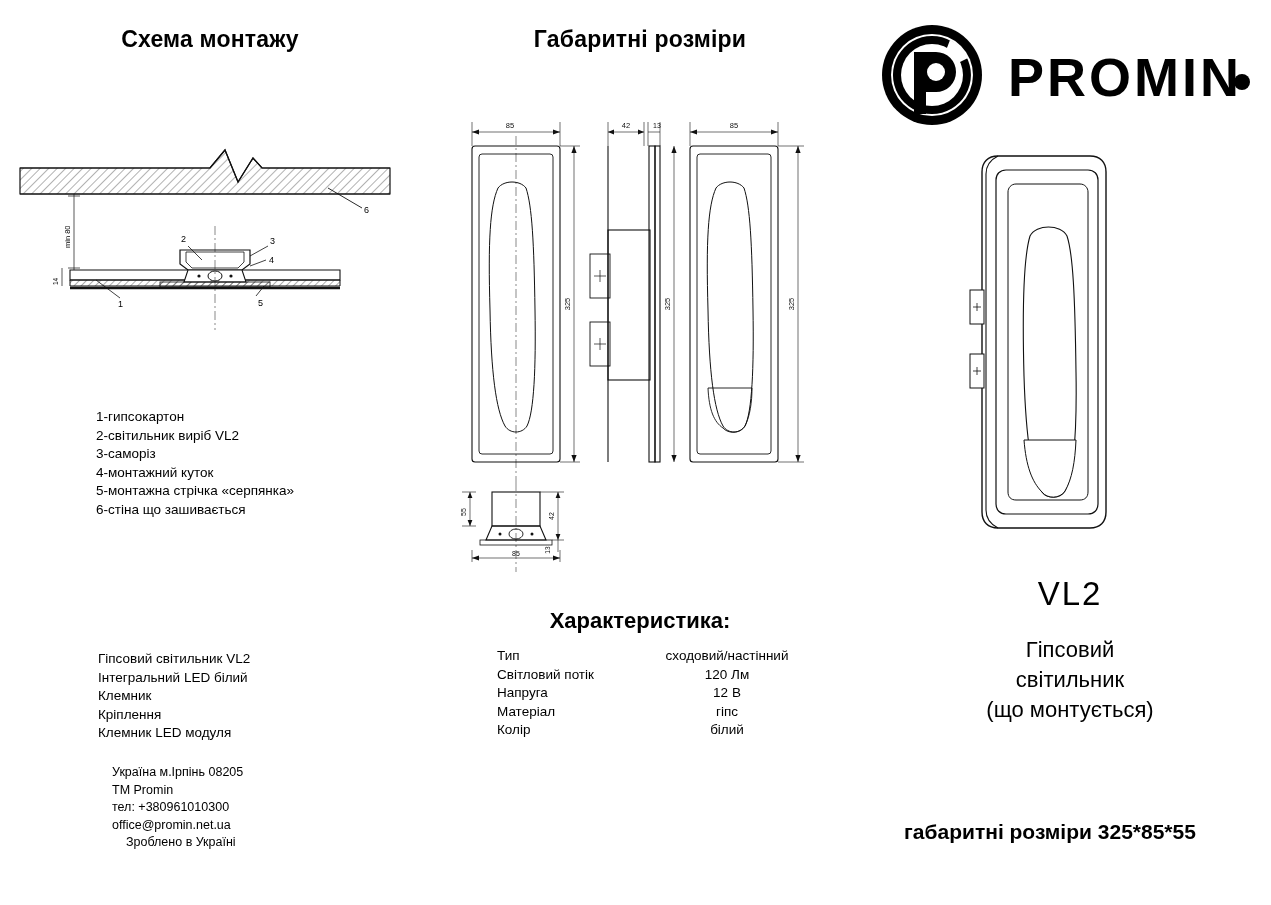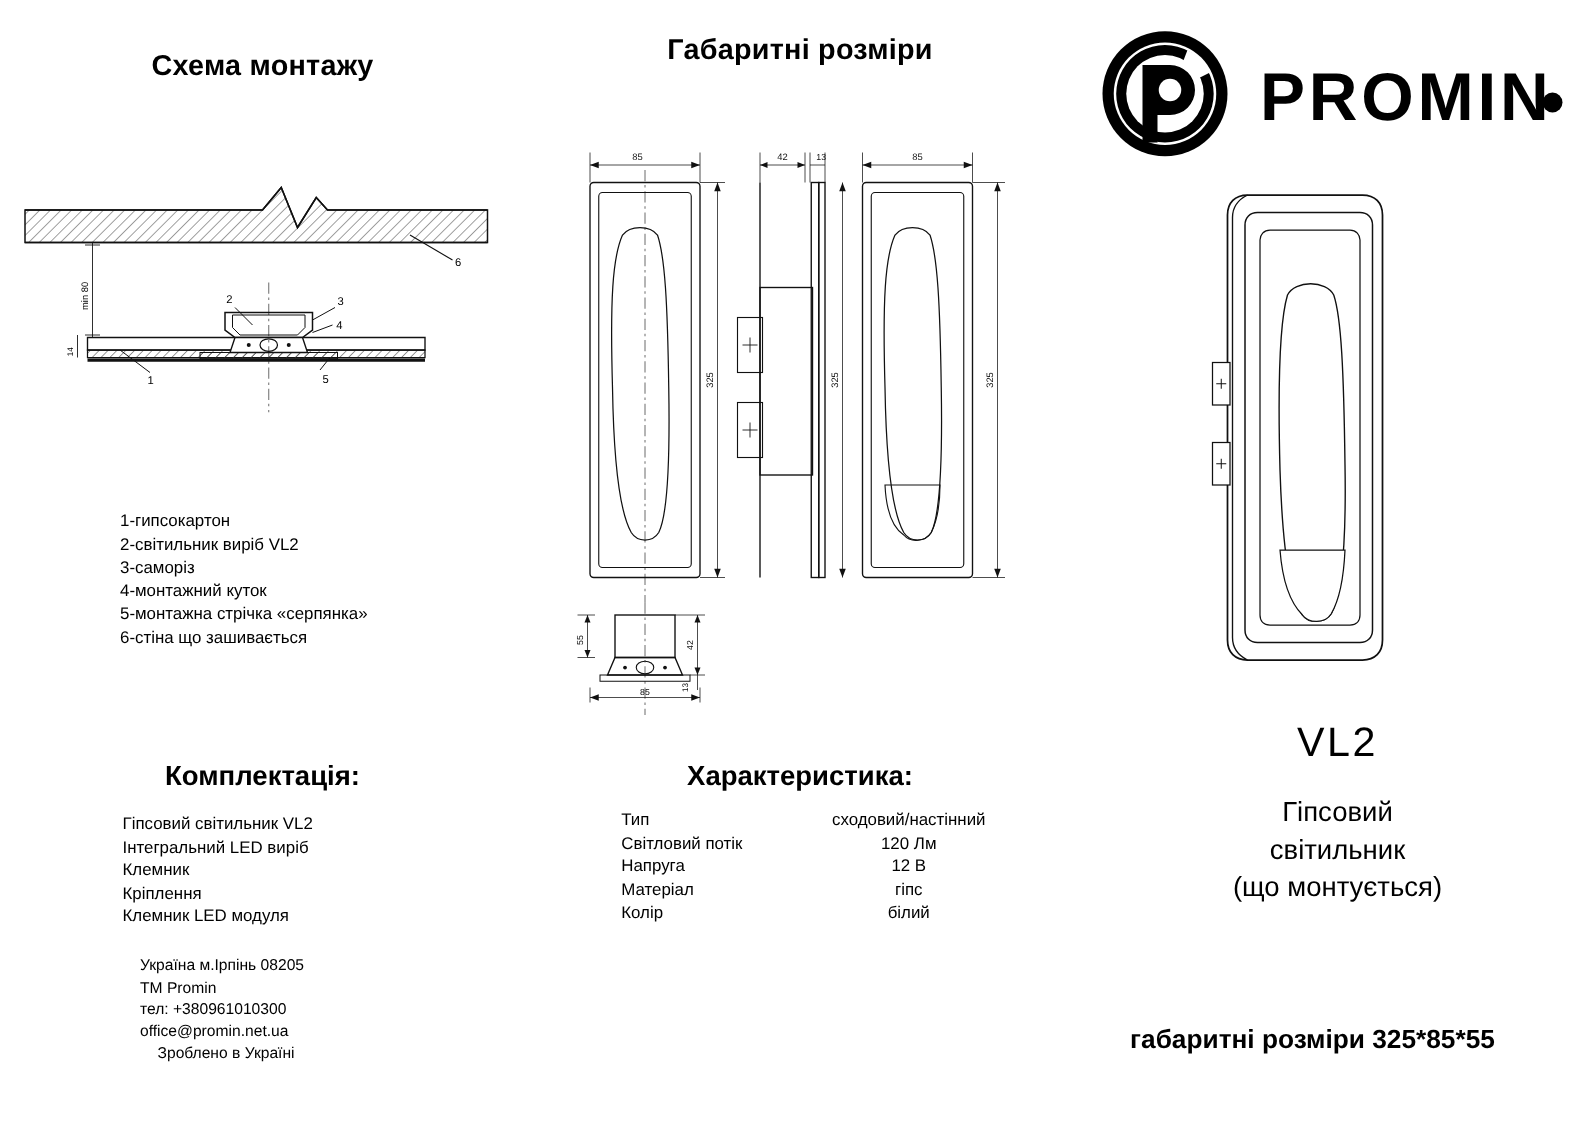--- a/index.html
+++ b/index.html
@@ -27,21 +27,21 @@
     letter-spacing: 0.2px;
   }
   .section-title {
     font-size: 22px;
     font-weight: bold;
     text-align: center;
   }
   .abs { position: absolute; }
 
   
-  #title-mount { left: 30px; top: 26px; width: 360px; margin-top: 13px; }
+  #title-mount { left: 30px; top: 26px; width: 360px; }
 
   #mount-drawing { left: 10px; top: 130px; width: 400px; height: 200px; }
 
   #legend {
     left: 96px; top: 370px; width: 320px;
     font-size: 13.5px; line-height: 18.6px; margin-top: 38px;
   }
 
   #title-kit { left: 20px; top: 608px; width: 380px; }
   #kit-list {
@@ -159,24 +159,23 @@
 
   <div class="abs" id="legend">
     <div>1-гипсокартон</div>
     <div>2-світильник виріб VL2</div>
     <div>3-саморіз</div>
     <div>4-монтажний куток</div>
     <div>5-монтажна стрічка «серпянка»</div>
     <div>6-стіна що зашивається</div>
   </div>
 
-  <div class="abs section-title" id="title-kit">Комплектація:</div>
   <div class="abs" id="kit-list">
     <div>Гіпсовий світильник VL2</div>
-    <div>Інтегральний LED виріб</div>
+    <div>Інтегральний LED білий</div>
     <div>Клемник</div>
     <div>Кріплення</div>
     <div>Клемник LED модуля</div>
   </div>
 
   <div class="abs" id="address">
     <div>Україна м.Ірпінь 08205</div>
     <div>ТМ Promin</div>
     <div>тел: +380961010300</div>
     <div>office@promin.net.ua</div>

